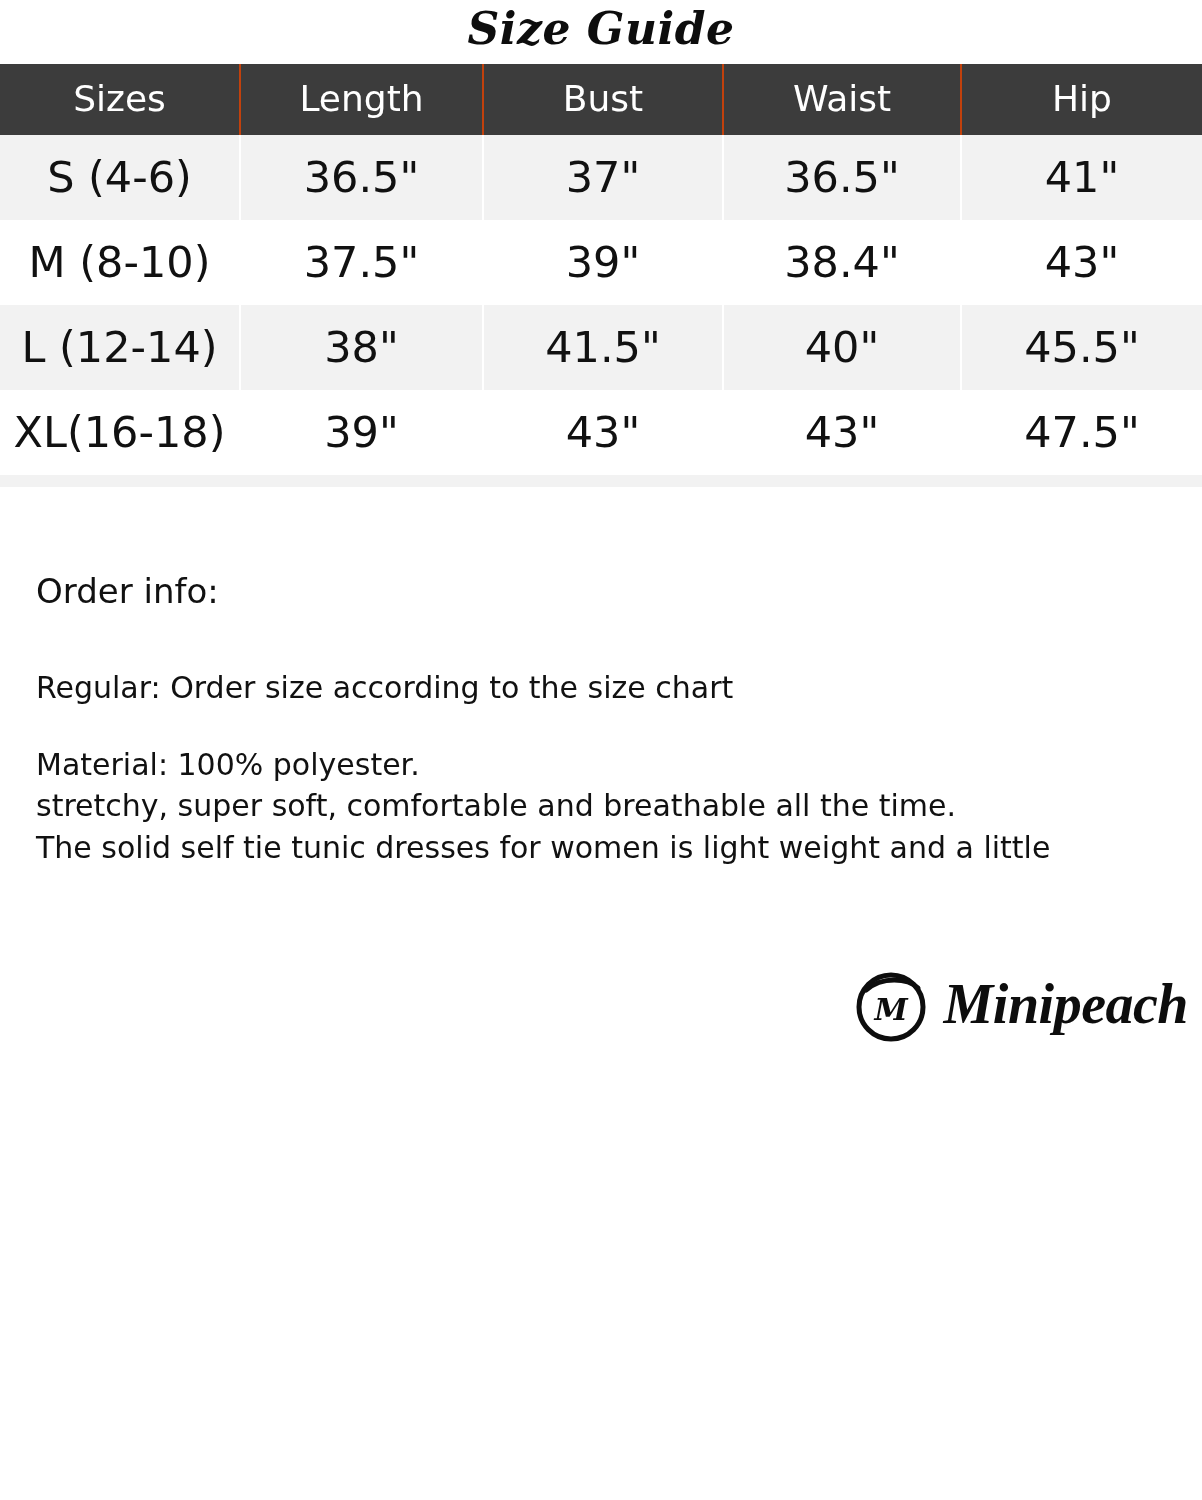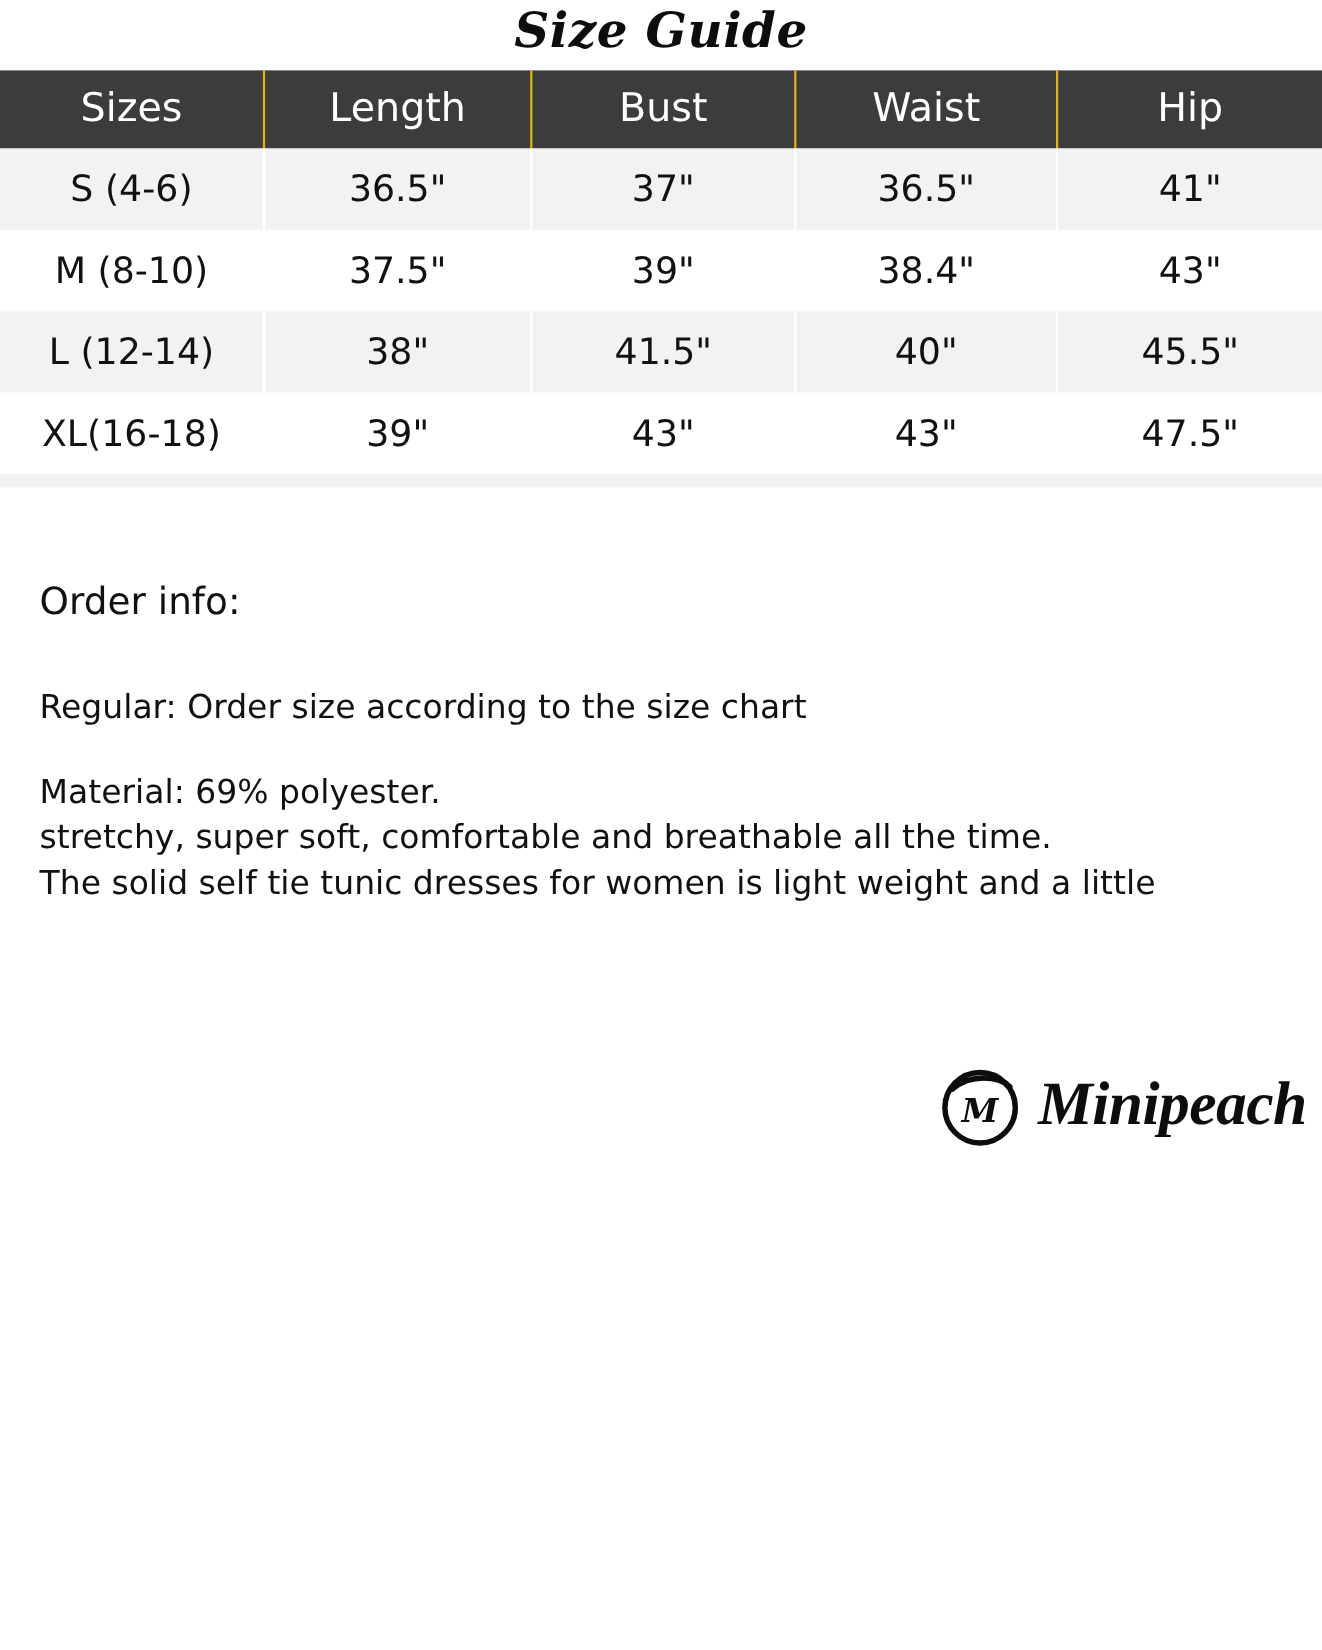--- a/index.html
+++ b/index.html
@@ -37,27 +37,27 @@
     border-collapse: collapse;
     table-layout: fixed;
   }
   table.size-table th {
     background: #3c3c3c;
     color: #ffffff;
     font-weight: normal;
     font-size: 36px;
     text-align: center;
     padding: 14px 0 16px 0;
-    border-right: 2px solid #eab308;
+    border-right: 2px solid #c2410c;
   }
   table.size-table th:last-child {
     border-right: none;
   }
   table.size-table td {
-    font-size: 33px;
+    font-size: 43px;
     text-align: center;
     padding: 17px 0 18px 0;
     color: #111111;
     border-right: 2px solid #ffffff;
   }
   table.size-table td:last-child {
     border-right: none;
   }
   table.size-table tbody tr:nth-child(odd) td {
     background: #f2f2f2;
@@ -175,21 +175,21 @@
         <td>47.5"</td>
       </tr>
     </tbody>
   </table>
   <div class="table-footer-strip"></div>
 
   <div class="info-block">
     <div class="info-heading">Order info:</div>
     <p class="info-line">Regular: Order size according to the size chart</p>
     <div class="info-gap"></div>
-    <p class="info-line">Material: 69% polyester.</p>
+    <p class="info-line">Material: 100% polyester.</p>
     <p class="info-line">stretchy, super soft, comfortable and breathable all the time.</p>
     <p class="info-line">The solid self tie tunic dresses for women is light weight and a little</p>
   </div>
 
   <div class="brand">
     <div class="brand-mark">
       <svg width="78" height="78" viewBox="0 0 78 78" aria-hidden="true">
         <circle cx="39" cy="39" r="32" fill="none" stroke="#0d0d0d" stroke-width="5"></circle>
         <path d="M14 22 C 30 8, 56 10, 66 20" fill="none" stroke="#0d0d0d" stroke-width="5" stroke-linecap="round"></path>
         <text x="39" y="52" text-anchor="middle" font-family="DejaVu Serif, serif" font-style="italic" font-weight="bold" font-size="30" fill="#0d0d0d">M</text>

